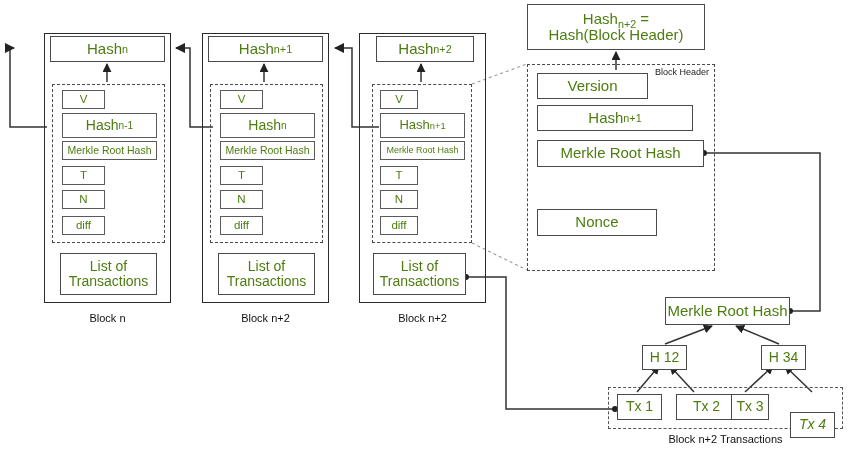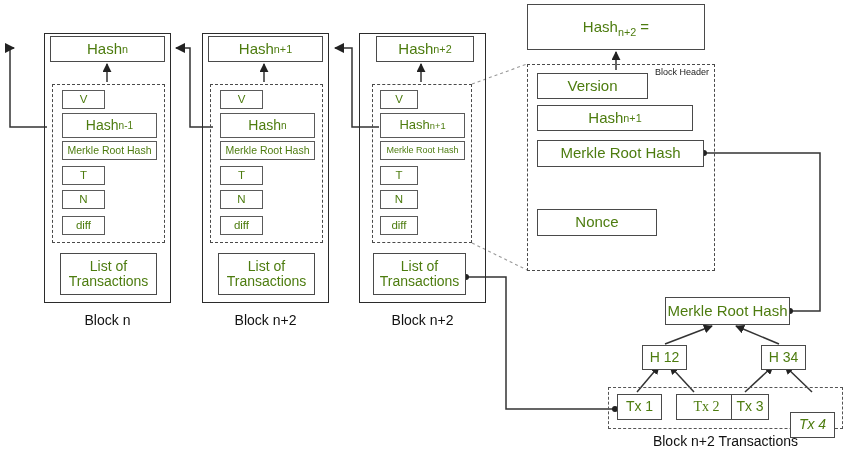--- a/index.html
+++ b/index.html
@@ -51,21 +51,21 @@
   .title-hash { font-size: 15px; }
   .f-small { font-size: 10.5px; }
   .f-mid { font-size: 11.5px; }
   .f-13 { font-size: 13px; }
   .f-14 { font-size: 14px; }
   .f-15 { font-size: 15px; }
 
   .caption {
     position: absolute;
     text-align: center;
-    font-size: 14px;
+    font-size: 11px;
     color: #111111;
     white-space: nowrap;
   }
   sub { font-size: 0.72em; line-height: 0; }
 
   .hdr-label {
     position: absolute;
     font-size: 9px;
     color: #222222;
     white-space: nowrap;
@@ -228,20 +228,21 @@
   </div>
 
   <div class="abs node thick f-14" style="left:373px; top:253px; width:93px; height:42px; flex-direction:column;">
     <span>List of</span>
     <span>Transactions</span>
   </div>
   <div class="caption" style="left:359px; top:312px; width:127px;">Block n+2</div>
 
   <div class="abs node thick f-15" style="left:527px; top:4px; width:178px; height:46px; flex-direction:column;">
     <span><span>Hash</span><sub>n+2</sub><span> =</span></span>
+    <span>Hash(Block Header)</span>
   </div>
 
   <div class="abs header-dashed" style="left:527px; top:64px; width:188px; height:207px;"></div>
   <span class="hdr-label" style="left:655px; top:67px;">Block Header</span>
 
   <div class="abs node thick f-15" style="left:537px; top:73px; width:111px; height:26px;">
     <span>Version</span>
   </div>
   <div class="abs node thick f-15" style="left:537px; top:105px; width:156px; height:26px;">
     <span>Hash</span>
@@ -263,21 +264,21 @@
   </div>
   <div class="abs node thick f-14" style="left:761px; top:345px; width:45px; height:25px;">
     <span>H 34</span>
   </div>
 
   <div class="abs tx-group" style="left:608px; top:387px; width:235px; height:42px;"></div>
 
   <div class="abs node thick f-14" style="left:617px; top:394px; width:45px; height:26px;">
     <span>Tx 1</span>
   </div>
-  <div class="abs node thick f-14" style="left:676px; top:394px; width:61px; height:26px;font-family:Liberation Serif, serif;">
+  <div class="abs node thick f-14" style="left:676px; top:394px; width:61px; height:26px;">
     <span>Tx 2</span>
   </div>
   <div class="abs node thick f-14" style="left:731px; top:394px; width:38px; height:26px;">
     <span>Tx 3</span>
   </div>
   <div class="abs node thick f-14" style="left:790px; top:412px; width:45px; height:26px;font-style:italic;">
     <span>Tx 4</span>
   </div>
 
   <div class="caption" style="left:608px; top:433px; width:235px;">Block n+2 Transactions</div>

